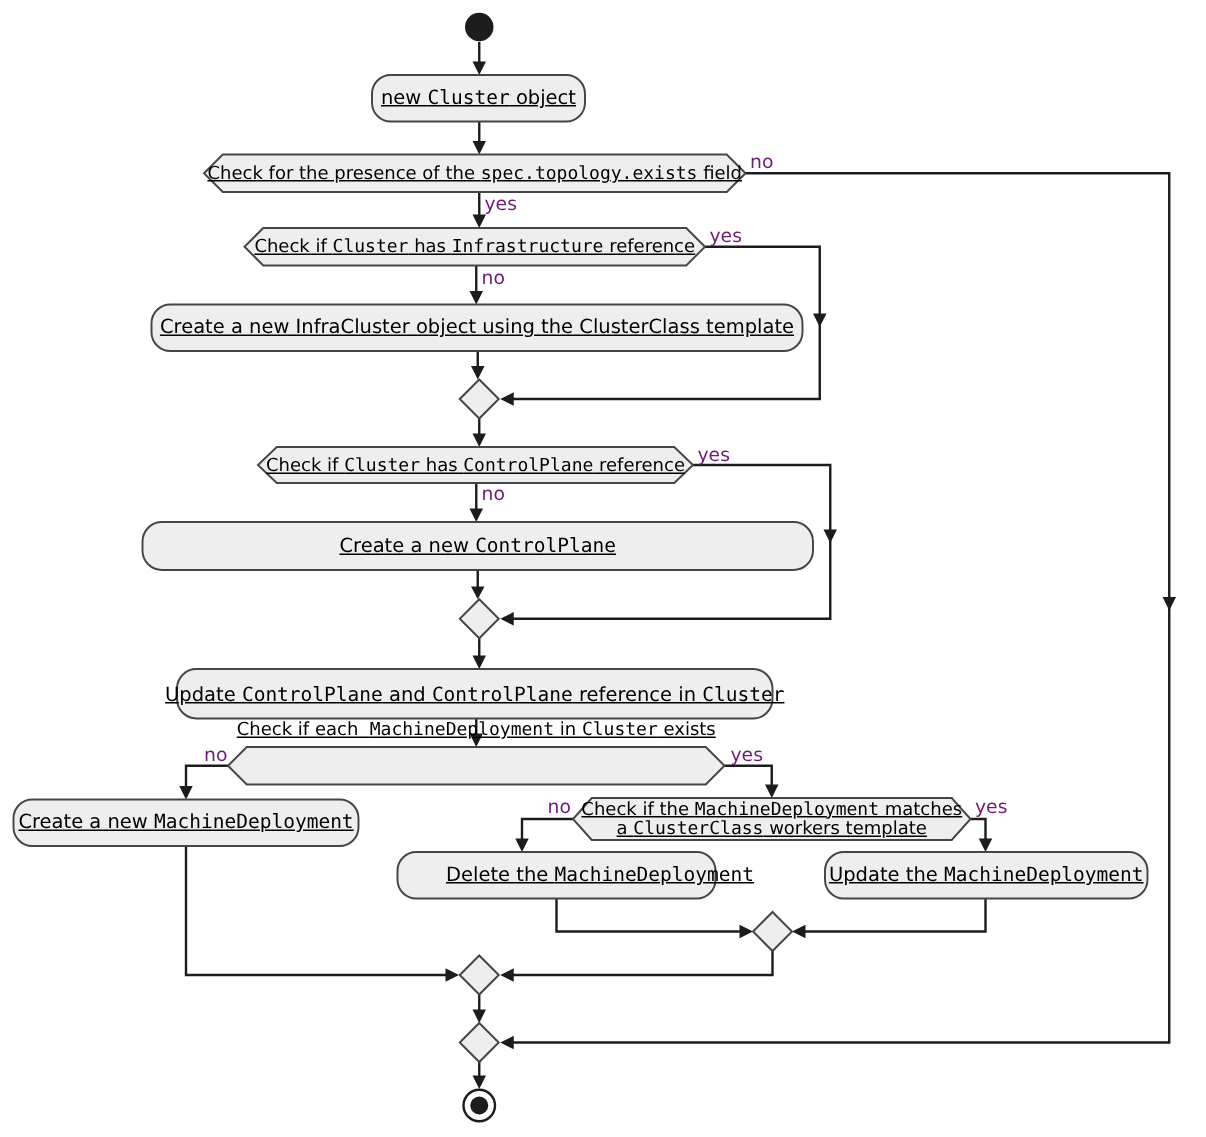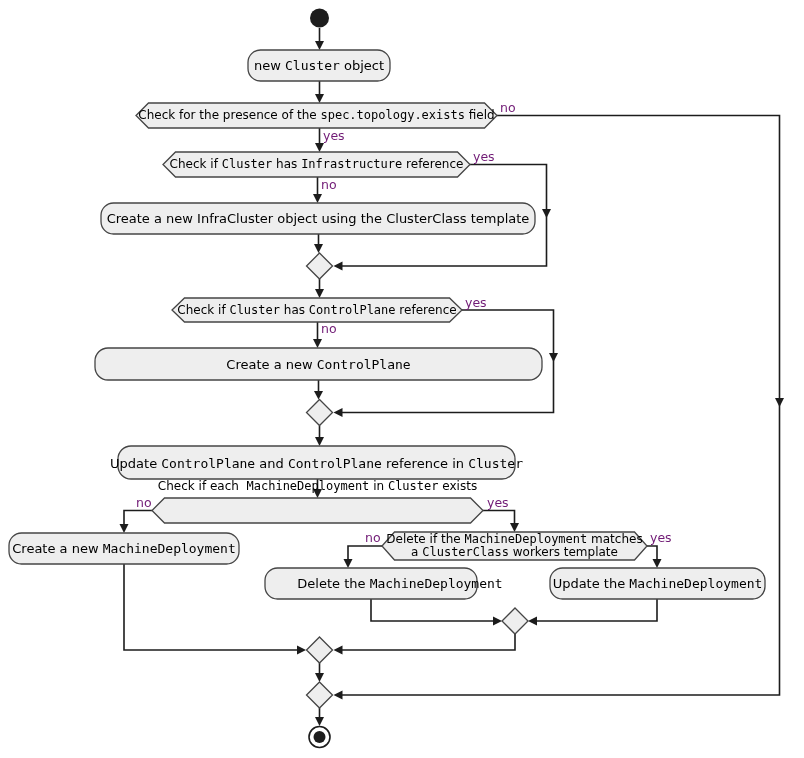--- a/index.html
+++ b/index.html
@@ -16,21 +16,21 @@
   }
   .canvas svg{position:absolute;left:0;top:0;}
   .edge{stroke:var(--line);stroke-width:1.6;fill:none;}
   .head{fill:var(--line);stroke:none;}
   .shape{fill:var(--node-fill);stroke:var(--node-border);stroke-width:1.3;}
   .startdot{fill:var(--start-fill);stroke:none;}
   .endring{fill:#ffffff;stroke:var(--line);stroke-width:1.6;}
   .enddot{fill:var(--start-fill);stroke:none;}
   .nlabel{
     position:absolute;display:flex;align-items:center;justify-content:center;
-    font-size:13px;line-height:15px;white-space:pre;color:var(--ink);
+    font-size:13px;line-height:15px;white-space:pre;color:var(--ink);text-decoration:underline;
   }
   .nlabel.hex{font-size:12px;}
   .nlabel .mono{font-family:"DejaVu Sans Mono","Liberation Mono",monospace;}
   .two-line{flex-direction:column;line-height:13.5px;}
   .elabel{
     position:absolute;font-size:12.5px;line-height:14px;color:#701a75;white-space:pre;
   }
 </style>
 </head>
 <body>
@@ -187,21 +187,21 @@
 
   <div class="nlabel" style="left:95px;top:348px;width:447px;height:32px"><span>Create a new </span><span class="mono">ControlPlane</span></div>
 
   <div class="nlabel" style="left:118px;top:446px;width:397px;height:34px"><span>Update </span><span class="mono">ControlPlane</span><span> and </span><span class="mono">ControlPlane</span><span> reference in </span><span class="mono">Cluster</span></div>
 
   <div class="nlabel hex" style="left:152px;top:474px;width:331px;height:25px"><span>Check if each  </span><span class="mono">MachineDeployment</span><span> in </span><span class="mono">Cluster</span><span> exists</span></div>
 
   <div class="nlabel" style="left:9px;top:533px;width:230px;height:31px"><span>Create a new </span><span class="mono">MachineDeployment</span></div>
 
   <div class="nlabel hex two-line" style="left:382px;top:532px;width:265px;height:28px">
-    <div><span>Delete if the </span><span class="mono">MachineDeployment</span><span> matches</span></div>
+    <div><span>Check if the </span><span class="mono">MachineDeployment</span><span> matches</span></div>
     <div><span>a </span><span class="mono">ClusterClass</span><span> workers template</span></div>
   </div>
 
   <div class="nlabel" style="left:274px;top:568px;width:252px;height:31px"><span>Delete the </span><span class="mono">MachineDeployment</span></div>
 
   <div class="nlabel" style="left:550px;top:568px;width:215px;height:31px"><span>Update the </span><span class="mono">MachineDeployment</span></div>
 
   <span class="elabel" style="left:500px;top:101px">no</span>
   <span class="elabel" style="left:323px;top:129px">yes</span>
 

